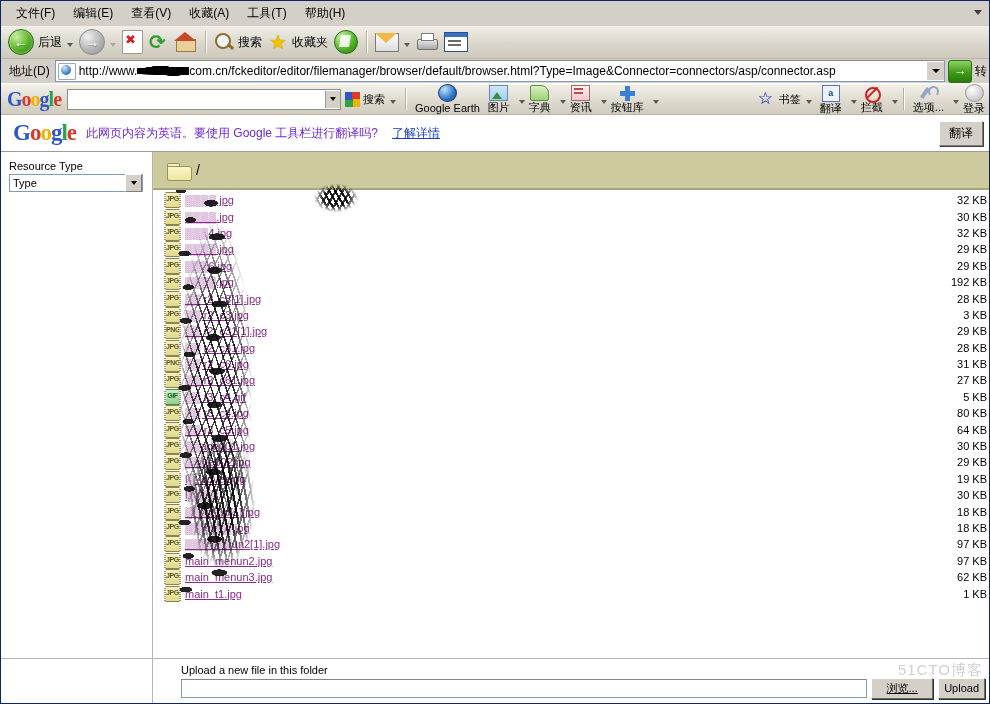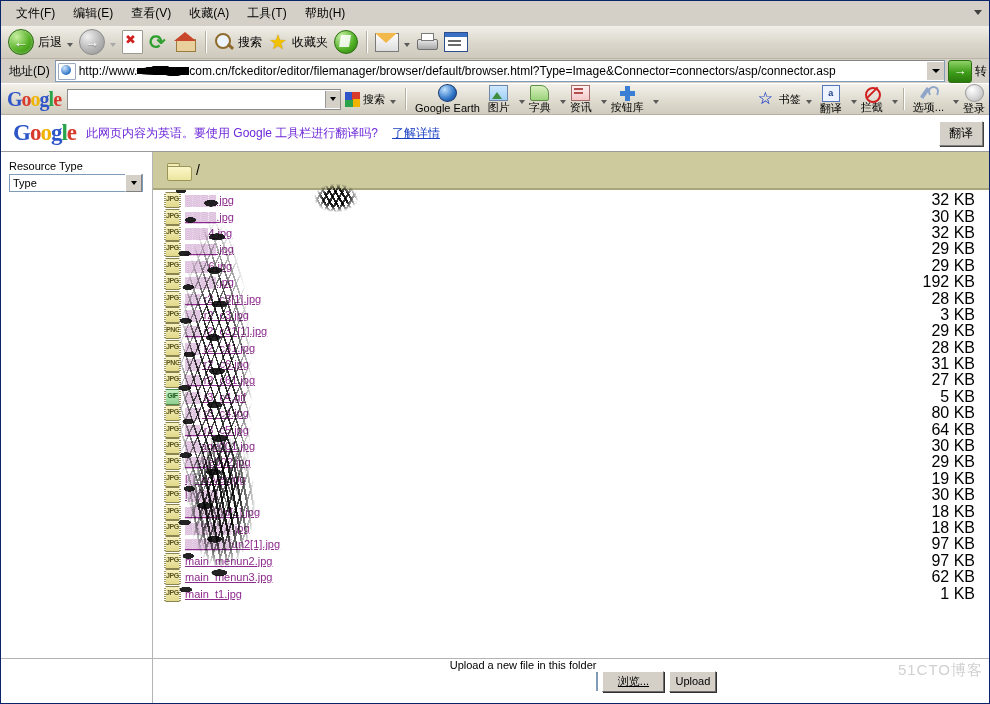--- a/index.html
+++ b/index.html
@@ -189,21 +189,21 @@
     background:linear-gradient(#f6f0c0,#e2d98a);border:1px solid #8a8450;border-radius:1px;}
   .ficon:before{content:"";position:absolute;left:-2px;top:0;width:2px;height:14px;
     background:repeating-linear-gradient(#fff 0 1px,#9a9560 1px 2px);}
   .ficon:after{content:"";position:absolute;right:-2px;top:0;width:2px;height:14px;
     background:repeating-linear-gradient(#fff 0 1px,#9a9560 1px 2px);}
   .ficon span{position:absolute;left:0;right:0;top:2px;font-size:7px;line-height:8px;text-align:center;
     font-weight:bold;color:#5a5520;letter-spacing:-.4px;}
   .ficon.gif{background:linear-gradient(#c8f0c8,#8fd08f);border-color:#4e8a4e;}
   .ficon.gif span{color:#1d5c1d;}
   .fname{color:#8c2a8c;text-decoration:underline;white-space:nowrap;}
-  .fsize{position:absolute;right:14px;font-size:16px;color:#000;text-decoration:none;}
+  .fsize{position:absolute;right:2px;font-size:11px;color:#000;text-decoration:none;}
   .frow.obsc .fname{visibility:visible;}
 
   
   .scribble{position:absolute;pointer-events:none;}
   .scrb-main{left:-8px;top:-12px;width:120px;height:420px;
     background:
       radial-gradient(ellipse 9px 5px at 30% 3%,#111 55%,transparent 58%),
       radial-gradient(ellipse 12px 6px at 55% 6%,#111 55%,transparent 58%),
       radial-gradient(ellipse 10px 5px at 38% 10%,#111 55%,transparent 58%),
       radial-gradient(ellipse 14px 6px at 60% 14%,#111 55%,transparent 58%),
@@ -252,21 +252,21 @@
 
   
   .bottombar{height:44px;min-height:44px;background:#fff;border-top:1px solid #b4b4b4;display:flex;align-items:center;}
   .bb-left{width:152px;min-width:152px;height:100%;background:#fff;border-right:1px solid #b4b4b4;box-sizing:border-box;}
   .bb-right{flex:1 1 auto;display:flex;align-items:center;padding:0 4px 0 10px;height:100%;box-sizing:border-box;position:relative;}
   .cnf-btn{display:flex;align-items:center;gap:5px;background:#d9d7ae;border:2px solid #b6b48a;
     padding:5px 10px;font-size:11px;color:#000;white-space:nowrap;}
   .cnf-fold{width:15px;height:12px;position:relative;flex:0 0 auto;}
   .cnf-fold:before{content:"";position:absolute;left:0;top:1px;width:7px;height:3px;background:#fbf6c8;border:1px solid #8a8450;border-bottom:0;}
   .cnf-fold:after{content:"";position:absolute;left:0;top:3px;width:14px;height:8px;background:linear-gradient(#fdf9d8,#ece6a0);border:1px solid #8a8450;}
-  .uploadcol{flex:1 1 auto;margin-left:18px;display:flex;flex-direction:row;justify-content:center;height:100%;}
+  .uploadcol{flex:1 1 auto;margin-left:18px;display:flex;flex-direction:column;justify-content:center;height:100%;}
   .uplabel{font-size:11px;color:#000;margin-bottom:2px;}
   .uprow{display:flex;align-items:center;}
   .upfield{flex:1 1 auto;height:17px;background:#fff;border:1px solid #7f9db9;border-top-color:#848484;}
   .upbrowse{height:19px;min-width:52px;background:#d4d0c8;border:1px solid #fff;border-right-color:#6a6a6a;border-bottom-color:#6a6a6a;
     box-shadow:1px 1px 0 #303030;font-size:11px;display:flex;align-items:center;justify-content:center;margin-left:4px;padding:0 4px;white-space:nowrap;text-decoration:underline;}
   .upbtn{height:19px;background:#d4d0c8;border:1px solid #fff;border-right-color:#6a6a6a;border-bottom-color:#6a6a6a;
     box-shadow:1px 1px 0 #303030;font-size:11px;display:flex;align-items:center;justify-content:center;margin-left:5px;padding:0 5px;white-space:nowrap;}
   .watermark{position:absolute;right:6px;top:2px;font-size:15px;color:rgba(150,150,150,.45);
     font-family:"Liberation Sans",sans-serif;letter-spacing:1px;pointer-events:none;white-space:nowrap;}
 </style>

